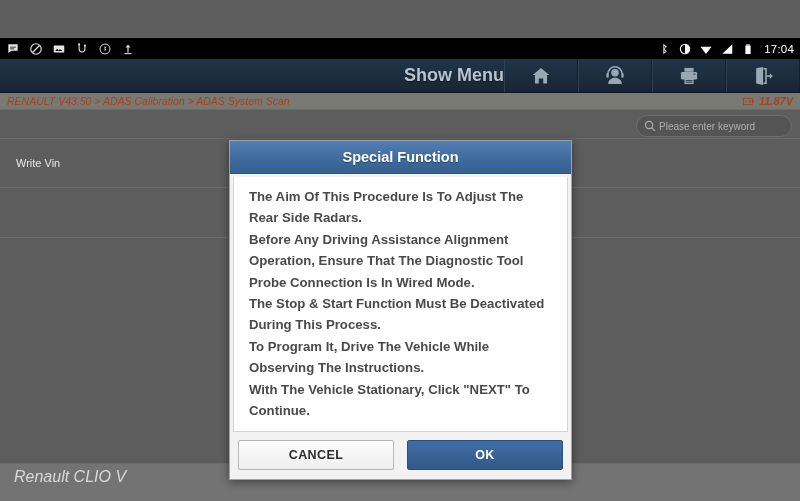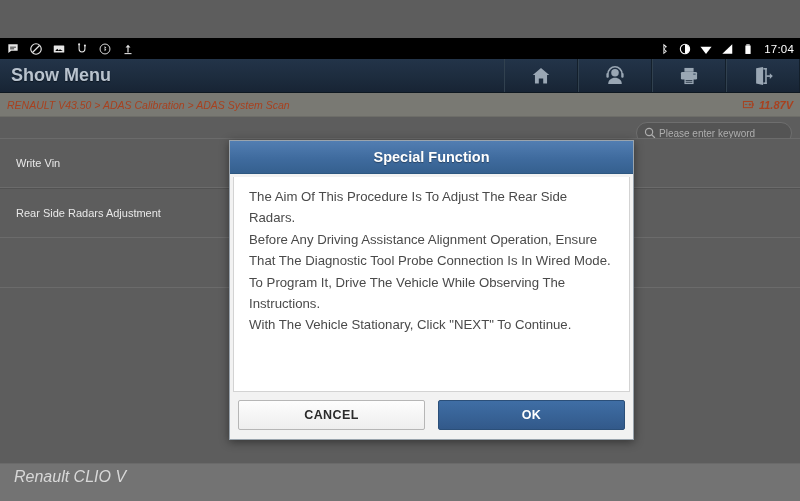--- a/index.html
+++ b/index.html
@@ -34,21 +34,21 @@
     letter-spacing: 0.2px;
     margin-left: 2px;
   }
 
   
   .titlebar {
     height: 34px;
     background: linear-gradient(180deg, #233449 0%, #1d2c3e 55%, #172434 100%);
     display: flex;
     align-items: stretch;
-    justify-content: space-between;
+    justify-content: flex-end;
     border-bottom: 1px solid #0e1821;
   }
   .title-text {
     color: #b9c3ce;
     font-size: 18px;
     font-weight: bold;
     padding-left: 11px;
     display: flex;
     align-items: center;
     text-shadow: 0 1px 1px #0c1520;
@@ -59,21 +59,21 @@
     display: flex;
     align-items: center;
     justify-content: center;
     border-left: 1px solid #31414f;
     border-right: 1px solid #131f2b;
   }
   .tb-btn svg { display: block; }
 
   
   .crumbbar {
-    height: 24px;
+    height: 17px;
     background: #797973;
     display: flex;
     align-items: center;
     justify-content: space-between;
     padding: 0 7px;
     border-bottom: 1px solid #6d6d68;
   }
   .crumb {
     color: #a8411f;
     font-size: 10.5px;
@@ -162,21 +162,21 @@
   .nav-right { display: flex; align-items: center; gap: 58px; margin-left: auto; padding-right: 66px; }
 
   
   .overlay {
     position: absolute;
     inset: 0;
   }
   .dialog {
     position: absolute;
     left: 229px; top: 102px;
-    width: 405px;
+    width: 343px;
     background: #f2f2f2;
     border: 1px solid #9aa4ad;
     box-shadow: 0 2px 9px rgba(0,0,0,0.45);
   }
   .dlg-title {
     height: 33px;
     background: linear-gradient(180deg, #4a7ab0 0%, #3b679b 50%, #2f5party 100%);
     background: linear-gradient(180deg, #527eb2 0%, #3f6b9e 55%, #35608f 100%);
     border-bottom: 1px solid #2d5780;
     color: #ffffff;
@@ -190,20 +190,21 @@
   .dlg-body {
     background: #ffffff;
     margin: 3px 3px 0 3px;
     border: 1px solid #d3d3d3;
     border-top: none;
     padding: 9px 13px 10px 15px;
     color: #4a4a4a;
     font-size: 13.2px;
     line-height: 21.4px;
     min-height: 215px;
+    font-weight: bold;
   }
   .dlg-body p { margin: 0; }
   .dlg-actions {
     display: flex;
     gap: 13px;
     padding: 8px 8px 9px 8px;
   }
   .btn {
     flex: 1;
     height: 30px;
@@ -345,37 +346,35 @@
       </svg>
       <span class="search-ph">Please enter keyword</span>
     </div>
   </div>
 
   <div class="bodyarea">
     <div class="list">
       <div class="list-row">
         <span>Write Vin</span>
       </div>
-      <div class="list-row">
-        <span>Rear Side Radars Adjustment</span>
-      </div>
       <div class="list-fill"></div>
     </div>
   </div>
 
   <div class="footer">
     <div>Renault CLIO V</div>
   </div>
 
   <div class="overlay">
     <div class="dialog">
       <div class="dlg-title">Special Function</div>
       <div class="dlg-body">
         <p>The Aim Of This Procedure Is To Adjust The Rear Side Radars.</p>
         <p>Before Any Driving Assistance Alignment Operation, Ensure That The Diagnostic Tool Probe Connection Is In Wired Mode.</p>
+        <p>The Stop &amp; Start Function Must Be Deactivated During This Process.</p>
         <p>To Program It, Drive The Vehicle While Observing The Instructions.</p>
         <p>With The Vehicle Stationary, Click "NEXT" To Continue.</p>
       </div>
       <div class="dlg-actions">
         <div class="btn btn-cancel">CANCEL</div>
         <div class="btn btn-ok">OK</div>
       </div>
     </div>
   </div>
 

